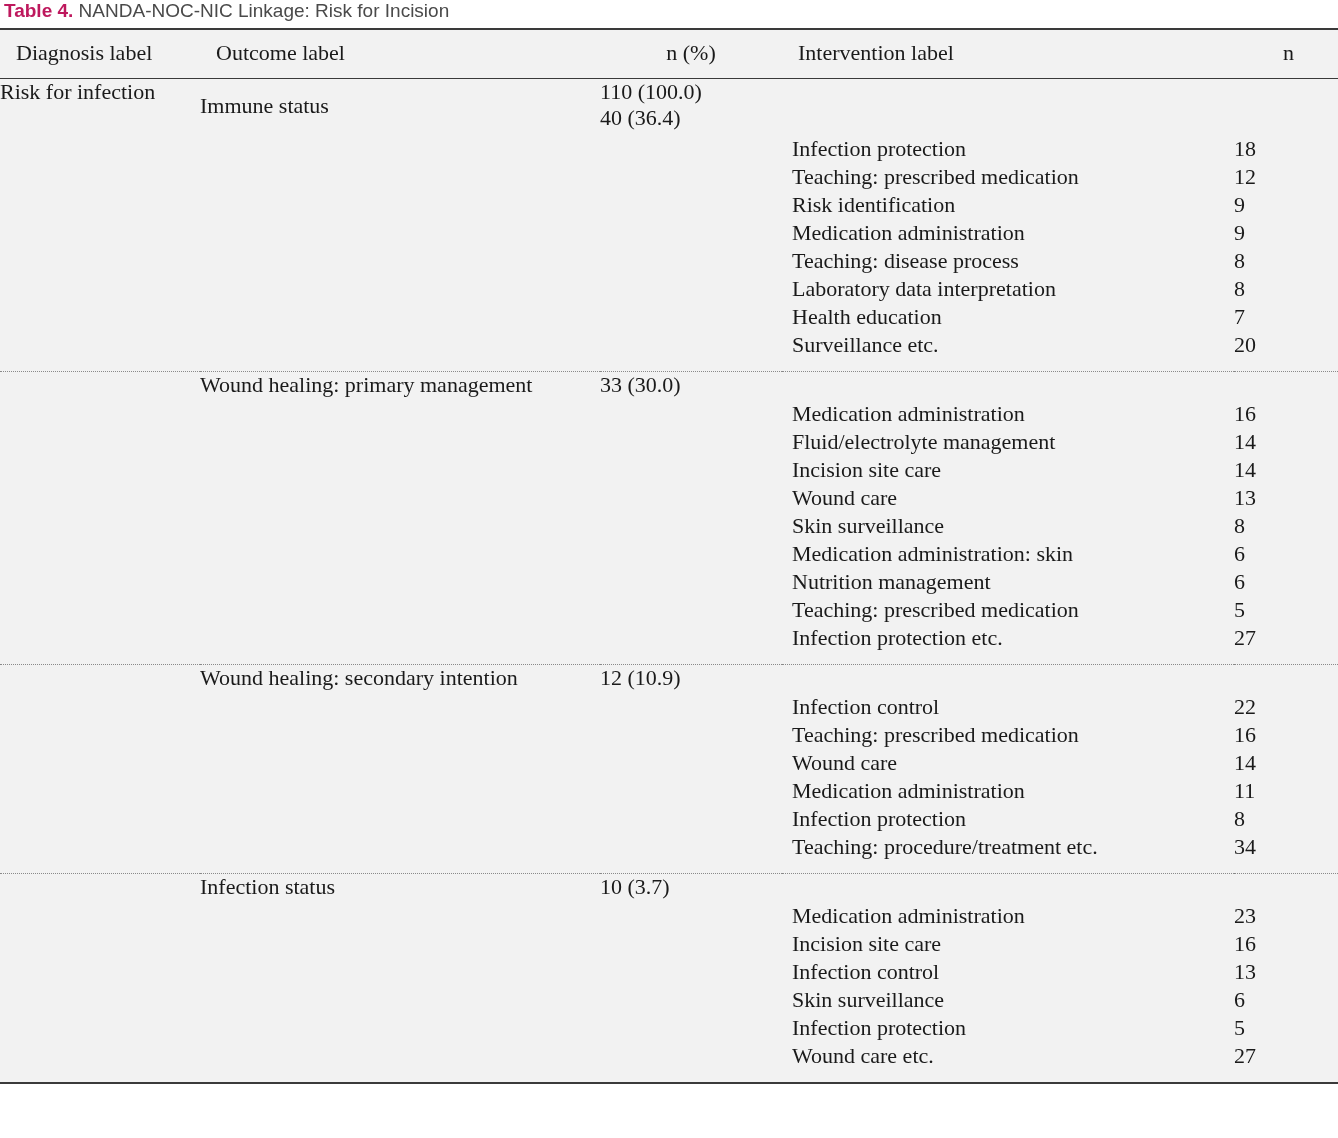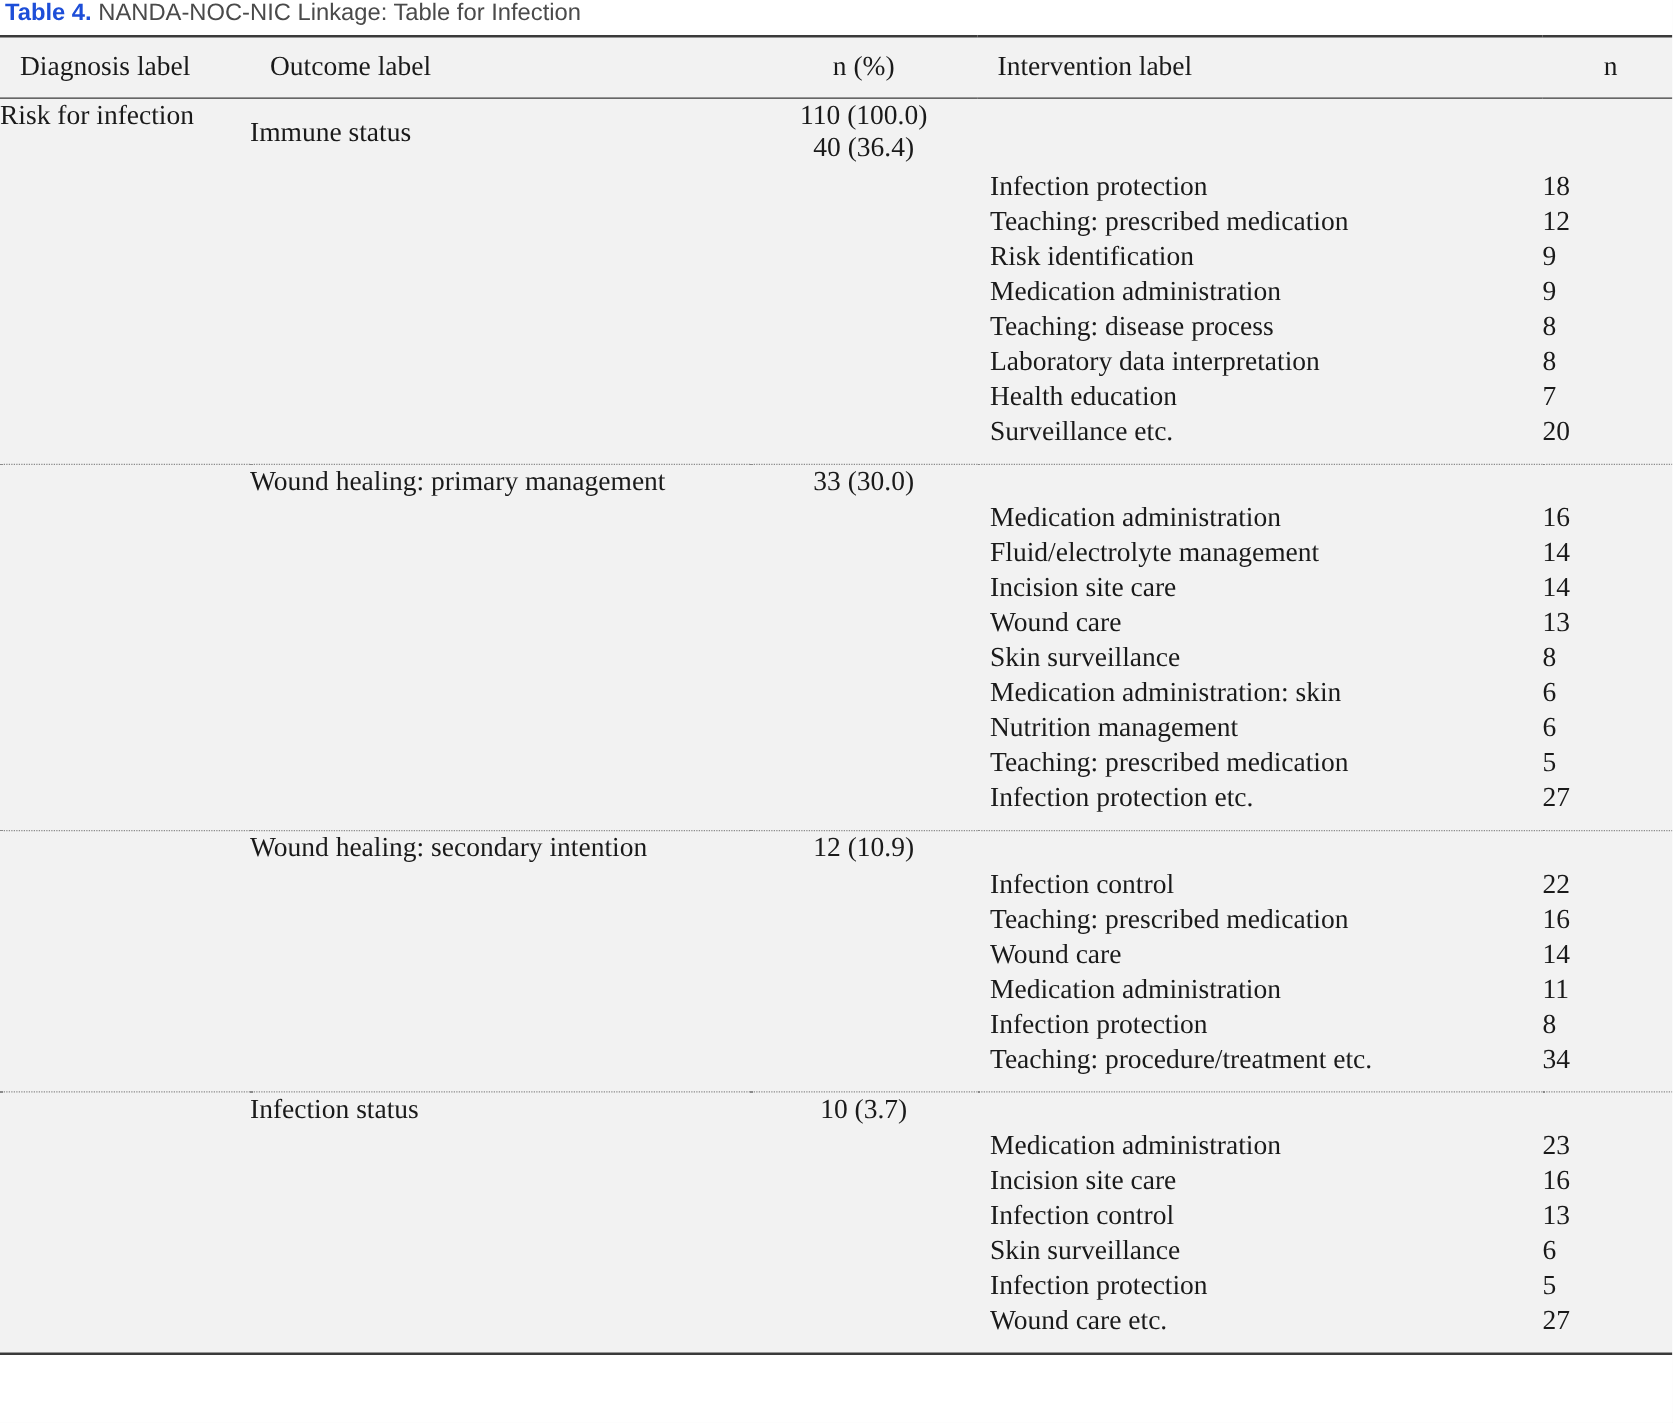--- a/index.html
+++ b/index.html
@@ -24,21 +24,21 @@
     font-size: 19px;
     color: #4a4a4a;
     padding: 0 0 6px 4px;
     height: 22px;
     line-height: 22px;
     white-space: nowrap;
     overflow: hidden;
   }
   .caption .caption-label {
     font-weight: bold;
-    color: #1d4ed8;
+    color: #be185d;
   }
   table.tbl {
     width: 1338px;
     border-collapse: collapse;
     table-layout: fixed;
     background: #f2f2f2;
     border-radius: 28px;
   }
   table.tbl col.c-diag  { width: 200px; }
   table.tbl col.c-out   { width: 400px; }
@@ -67,21 +67,21 @@
   }
   .diag-cell {
     padding: 12px 0 0 16px;
     white-space: nowrap;
   }
   .outcome-cell {
     padding: 12px 0 0 18px;
   }
   .npct-cell {
     padding: 12px 18px 0 0;
-    text-align: center;
+    text-align: left;
   }
   .npct-cell .topline {
     display: block;
   }
   .interventions-cell {
     padding: 0;
   }
   .iv-list {
     list-style: none;
     margin: 0;
@@ -117,21 +117,21 @@
     width: 1338px;
   }
   .lead-gap { height: 14px; }
 </style>
 </head>
 <body>
 
 <div class="page">
 
   <div class="caption">
-    <span class="caption-label">Table 4.</span><span> NANDA-NOC-NIC Linkage: Table for Infection</span>
+    <span class="caption-label">Table 4.</span><span> NANDA-NOC-NIC Linkage: Risk for Incision</span>
   </div>
 
   <table class="tbl">
     <colgroup>
       <col class="c-diag">
         <col class="c-out">
         <col class="c-npct">
         <col class="c-int">
         <col class="c-n">
     </colgroup>

